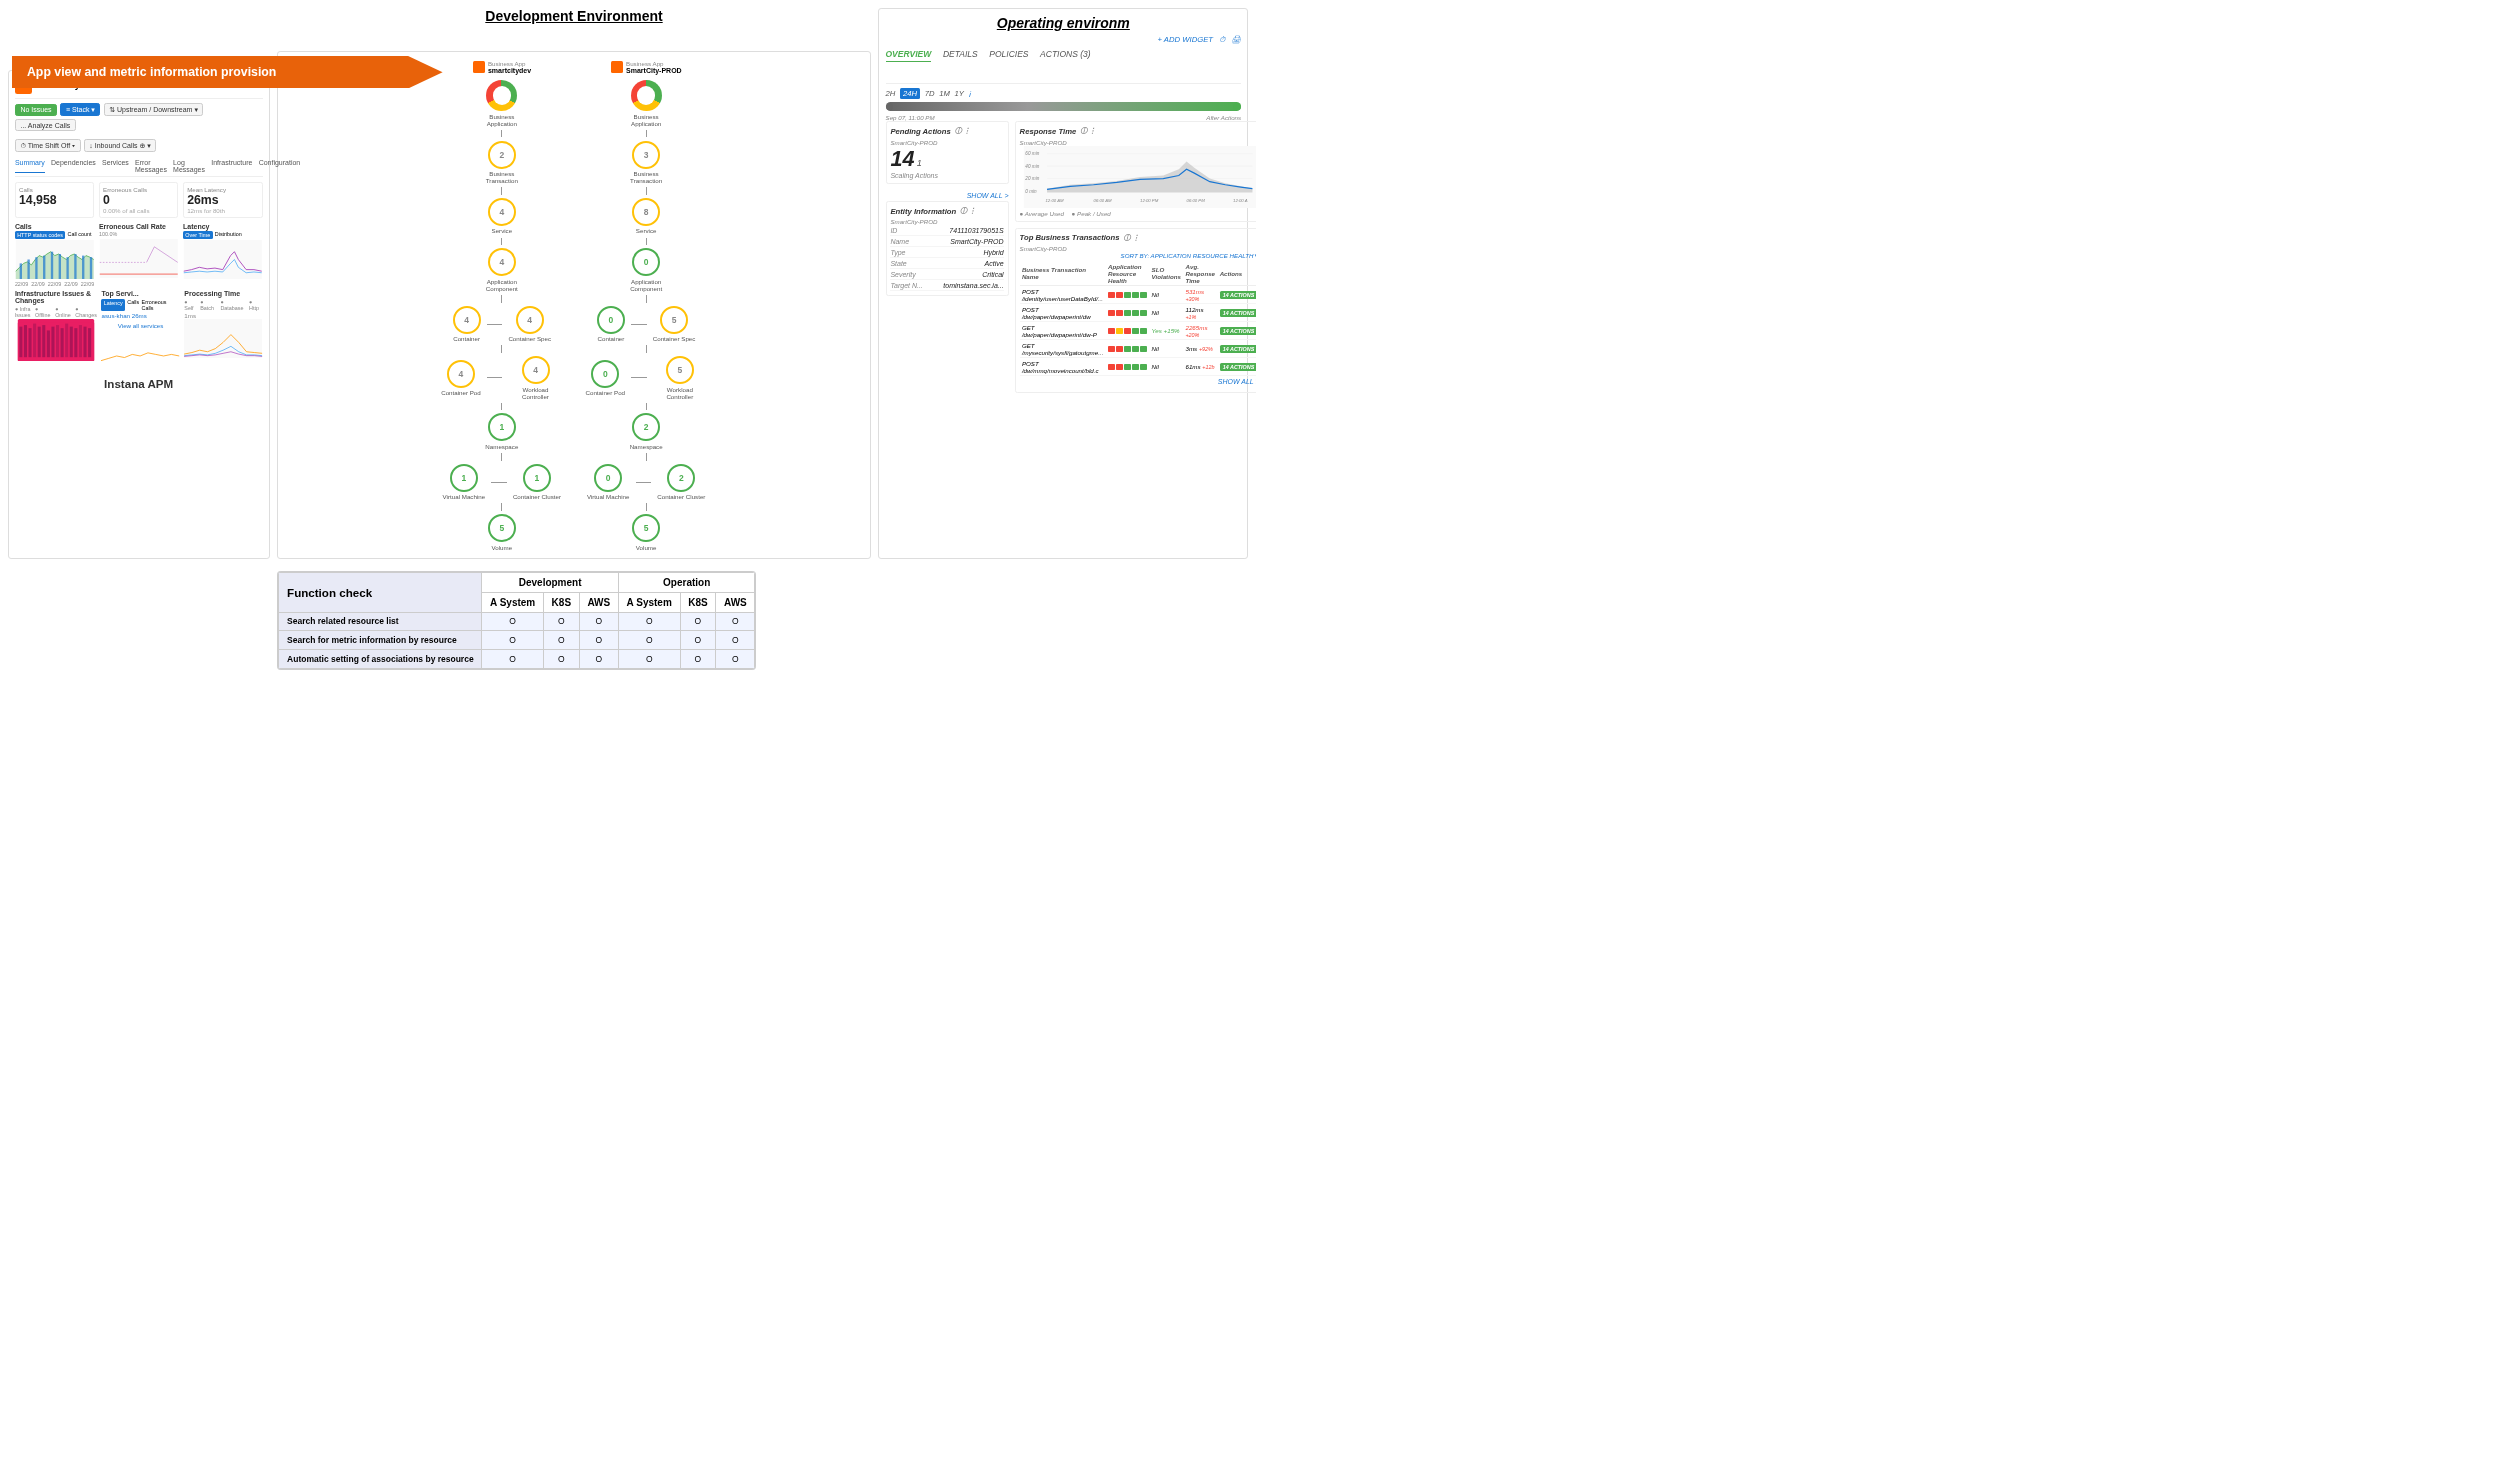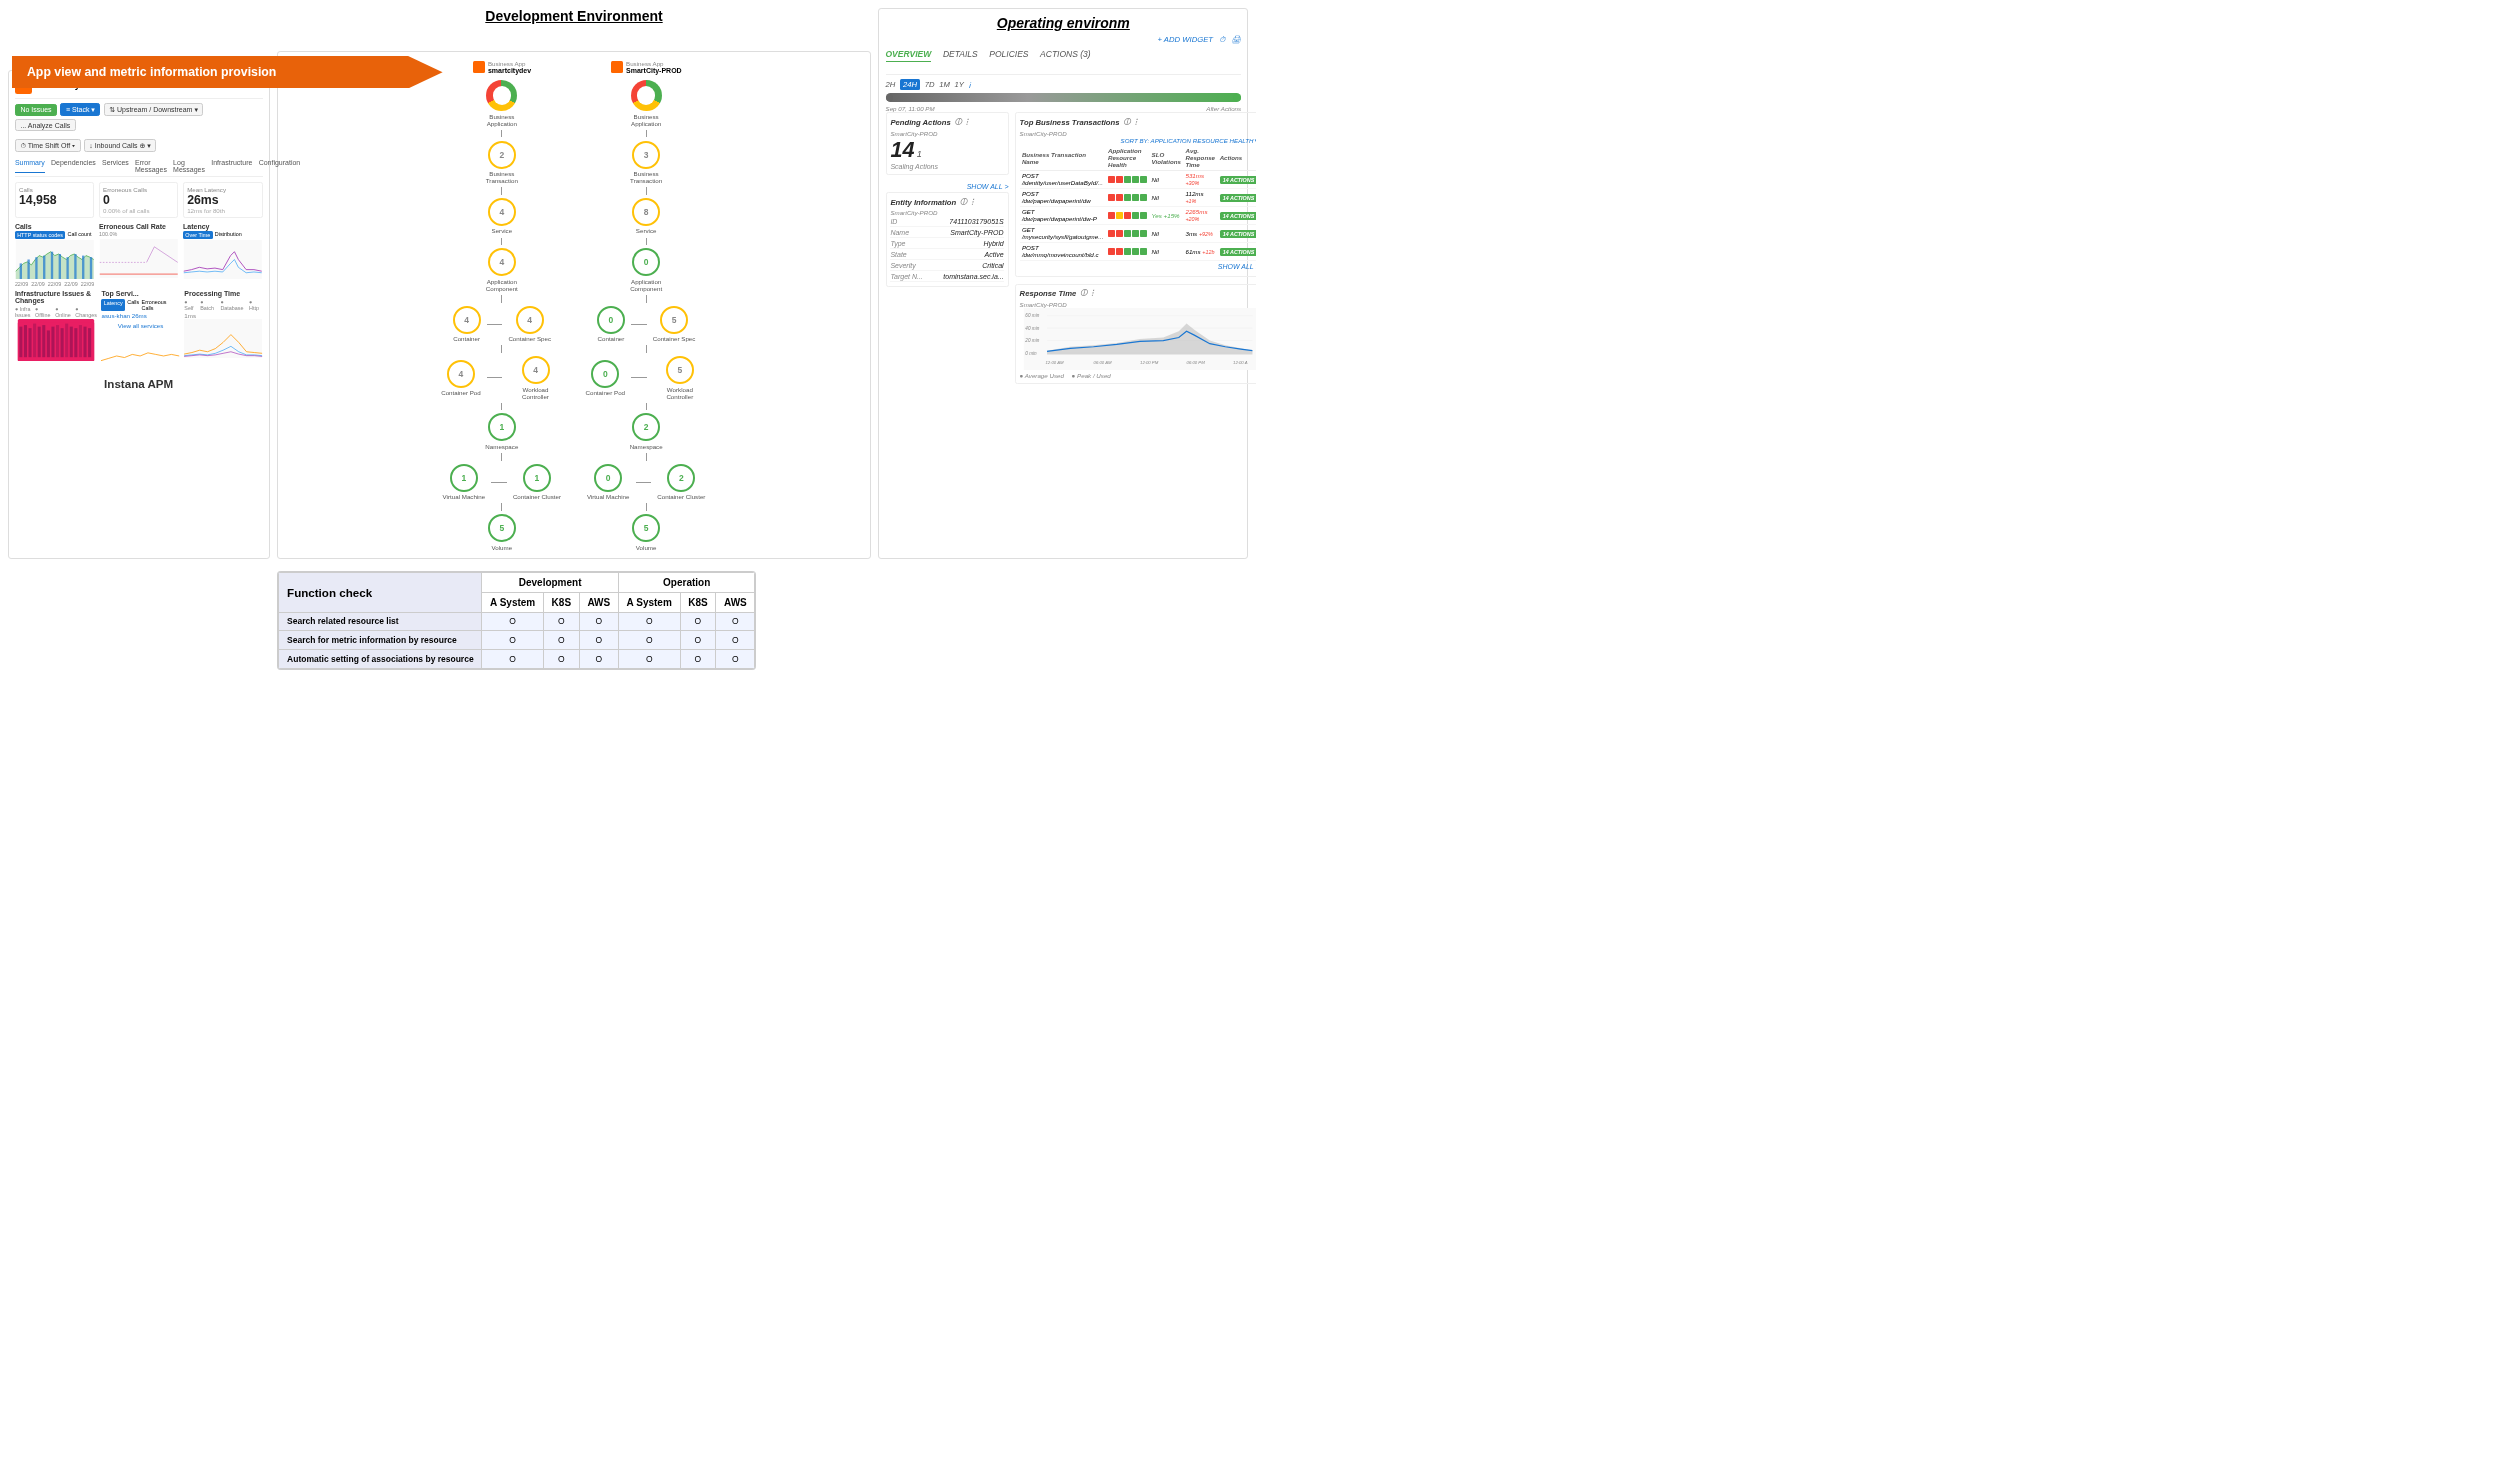--- a/index.html
+++ b/index.html
@@ -337,21 +337,21 @@
       padding-bottom: 3.9px;
       font-size: 7.7px;
       color: #1976d2;
     }
 
     .right-tabs {
       display: flex;
       gap: 11.6px;
       font-size: 8.5px;
       border-bottom: 0.8px solid #eee;
-      padding-bottom: 12px;
+      padding-bottom: 21px;
       margin-bottom: 4.6px;
     }
 
     .right-tab {
       color: #555;
       cursor: pointer;
       padding-bottom: 1.5px;
     }
 
     .right-tab.active {
@@ -966,20 +966,56 @@
                 <span class="entity-key">Target N...</span>
                 <span class="entity-val">tominstana.sec.ia...</span>
               </div>
             </div>
           </div>
         </div>
 
         <div class="right-right-col">
           <div class="panel-section">
             <div class="panel-section-title">
+              <span>Response Time</span>
+              <span style="font-size:7px;color:#888;">ⓘ ⋮</span>
+            </div>
+            <div class="panel-section-subtitle">SmartCity-PROD</div>
+
+            <svg class="response-chart" viewBox="0 0 300 80" style="font-size:11px">
+              <rect width="300" height="80" fill="#f9f9f9"></rect>
+
+              <text x="2" y="12" font-size="6" fill="#888">60 min</text>
+              <text x="2" y="28" font-size="6" fill="#888">40 min</text>
+              <text x="2" y="44" font-size="6" fill="#888">20 min</text>
+              <text x="2" y="60" font-size="6" fill="#888">0 min</text>
+
+              <line x1="30" y1="10" x2="295" y2="10" stroke="#eee" stroke-width="0.5"></line>
+              <line x1="30" y1="26" x2="295" y2="26" stroke="#eee" stroke-width="0.5"></line>
+              <line x1="30" y1="42" x2="295" y2="42" stroke="#eee" stroke-width="0.5"></line>
+              <line x1="30" y1="58" x2="295" y2="58" stroke="#eee" stroke-width="0.5"></line>
+
+              <polygon points="30,55 60,50 90,48 120,45 150,40 180,38 200,30 210,20 220,28 240,42 260,48 280,52 295,55 295,60 30,60" fill="rgba(180,180,180,0.5)"></polygon>
+
+              <polyline points="30,56 60,52 90,50 120,47 150,43 180,42 200,38 210,30 220,35 240,46 260,50 280,53 295,55" fill="none" stroke="#1976d2" stroke-width="1.5"></polyline>
+
+              <text x="28" y="72" font-size="5.5" fill="#888">12:00 AM</text>
+              <text x="90" y="72" font-size="5.5" fill="#888">06:00 AM</text>
+              <text x="150" y="72" font-size="5.5" fill="#888">12:00 PM</text>
+              <text x="210" y="72" font-size="5.5" fill="#888">06:00 PM</text>
+              <text x="270" y="72" font-size="5.5" fill="#888">12:00 A</text>
+            </svg>
+            <div style="display:flex;gap:7.7px;font-size:6.2px;color:#888;">
+              <span>● <span>Average Used</span></span>
+              <span>● <span>Peak / Used</span></span>
+            </div>
+          </div>
+
+          <div class="panel-section">
+            <div class="panel-section-title">
               <span>Top Business Transactions</span>
               <span style="font-size:7px;color:#888;">ⓘ ⋮</span>
             </div>
             <div class="panel-section-subtitle">SmartCity-PROD</div>
 
             <div class="sort-bar">
               <span>SORT BY: APPLICATION RESOURCE HEALTH</span>
               <span> ▼</span>
             </div>
 
@@ -1065,56 +1101,20 @@
                       <div class="health-seg" style="background:#4caf50;"></div>
                     </div>
                   </td>
                   <td>Nil</td>
                   <td>61ms <span style="color:#f44336;font-size:5.4px;">+12b</span></td>
                   <td><span class="actions-badge">14 ACTIONS</span></td>
                 </tr>
               </tbody>
             </table>
             <div class="show-all-link">SHOW ALL &gt;</div>
-          </div>
-
-          <div class="panel-section">
-            <div class="panel-section-title">
-              <span>Response Time</span>
-              <span style="font-size:7px;color:#888;">ⓘ ⋮</span>
-            </div>
-            <div class="panel-section-subtitle">SmartCity-PROD</div>
-
-            <svg class="response-chart" viewBox="0 0 300 80" style="font-size:11px">
-              <rect width="300" height="80" fill="#f9f9f9"></rect>
-
-              <text x="2" y="12" font-size="6" fill="#888">60 min</text>
-              <text x="2" y="28" font-size="6" fill="#888">40 min</text>
-              <text x="2" y="44" font-size="6" fill="#888">20 min</text>
-              <text x="2" y="60" font-size="6" fill="#888">0 min</text>
-
-              <line x1="30" y1="10" x2="295" y2="10" stroke="#eee" stroke-width="0.5"></line>
-              <line x1="30" y1="26" x2="295" y2="26" stroke="#eee" stroke-width="0.5"></line>
-              <line x1="30" y1="42" x2="295" y2="42" stroke="#eee" stroke-width="0.5"></line>
-              <line x1="30" y1="58" x2="295" y2="58" stroke="#eee" stroke-width="0.5"></line>
-
-              <polygon points="30,55 60,50 90,48 120,45 150,40 180,38 200,30 210,20 220,28 240,42 260,48 280,52 295,55 295,60 30,60" fill="rgba(180,180,180,0.5)"></polygon>
-
-              <polyline points="30,56 60,52 90,50 120,47 150,43 180,42 200,38 210,30 220,35 240,46 260,50 280,53 295,55" fill="none" stroke="#1976d2" stroke-width="1.5"></polyline>
-
-              <text x="28" y="72" font-size="5.5" fill="#888">12:00 AM</text>
-              <text x="90" y="72" font-size="5.5" fill="#888">06:00 AM</text>
-              <text x="150" y="72" font-size="5.5" fill="#888">12:00 PM</text>
-              <text x="210" y="72" font-size="5.5" fill="#888">06:00 PM</text>
-              <text x="270" y="72" font-size="5.5" fill="#888">12:00 A</text>
-            </svg>
-            <div style="display:flex;gap:7.7px;font-size:6.2px;color:#888;">
-              <span>● <span>Average Used</span></span>
-              <span>● <span>Peak / Used</span></span>
-            </div>
           </div>
         </div>
       </div>
     </div>
   </div>
 
   <div class="bottom-table-section">
     <div style="width:262px;flex-shrink:0;"></div>
     <div class="function-table">
       <table>

